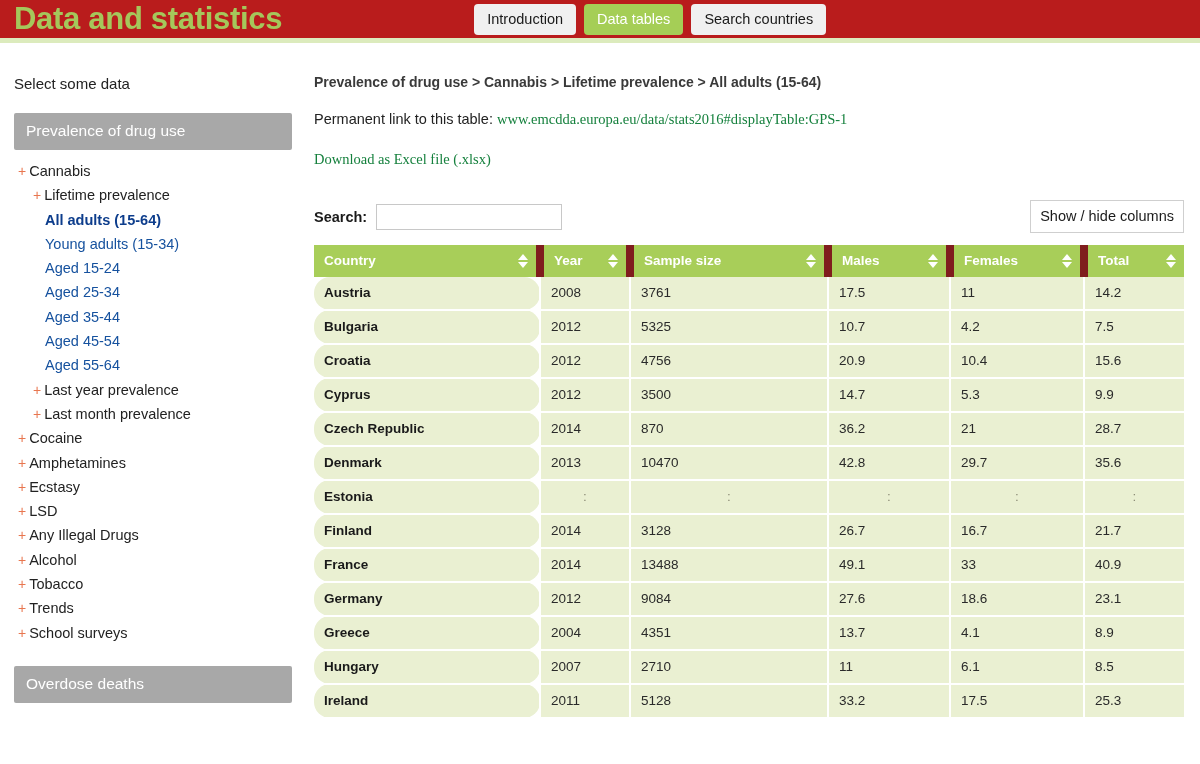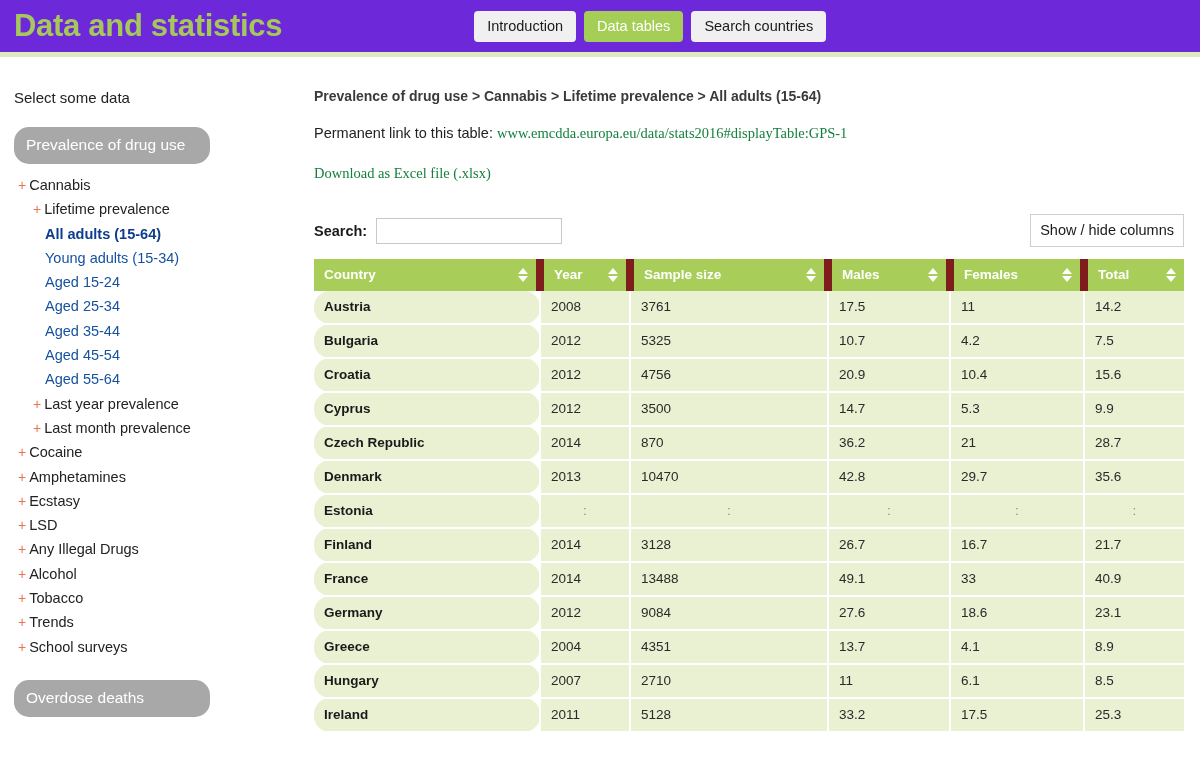--- a/index.html
+++ b/index.html
@@ -7,24 +7,24 @@
     margin: 0; padding: 0;
     width: 1200px; height: 764px;
     background: #ffffff;
     font-family: "Liberation Sans", sans-serif;
     overflow: hidden;
   }
 
   
   #site-header {
     position: relative;
-    height: 52px;
+    height: 38px;
     display: flex;
     align-items: center;
-    background: #6d28d9;
+    background: #b91c1c;
   }
   #site-title {
     margin-left: 14px;
     font-size: 31px;
     font-weight: bold;
     color: #a5c75b;
     letter-spacing: -0.3px;
     white-space: nowrap;
   }
   #main-nav {
@@ -61,23 +61,23 @@
     flex: 0 0 290px;
     padding: 0;
   }
   #select-some-data {
     font-size: 15px;
     color: #222;
     margin: 32px 0 0 14px;
   }
   .section-panel {
     margin: 21px 0 0 14px;
-    width: 196px;
+    width: 278px;
     background: #a8a8a8;
-    border-radius: 15px;
+    border-radius: 2px;
     color: #ffffff;
     font-size: 15.5px;
     padding: 9px 0 10px 12px;
   }
   #tree { margin: 9px 0 0 0; padding: 0; list-style: none; }
   .tree-item {
     font-size: 14.5px;
     line-height: 24.3px;
     color: #222;
     white-space: nowrap;

